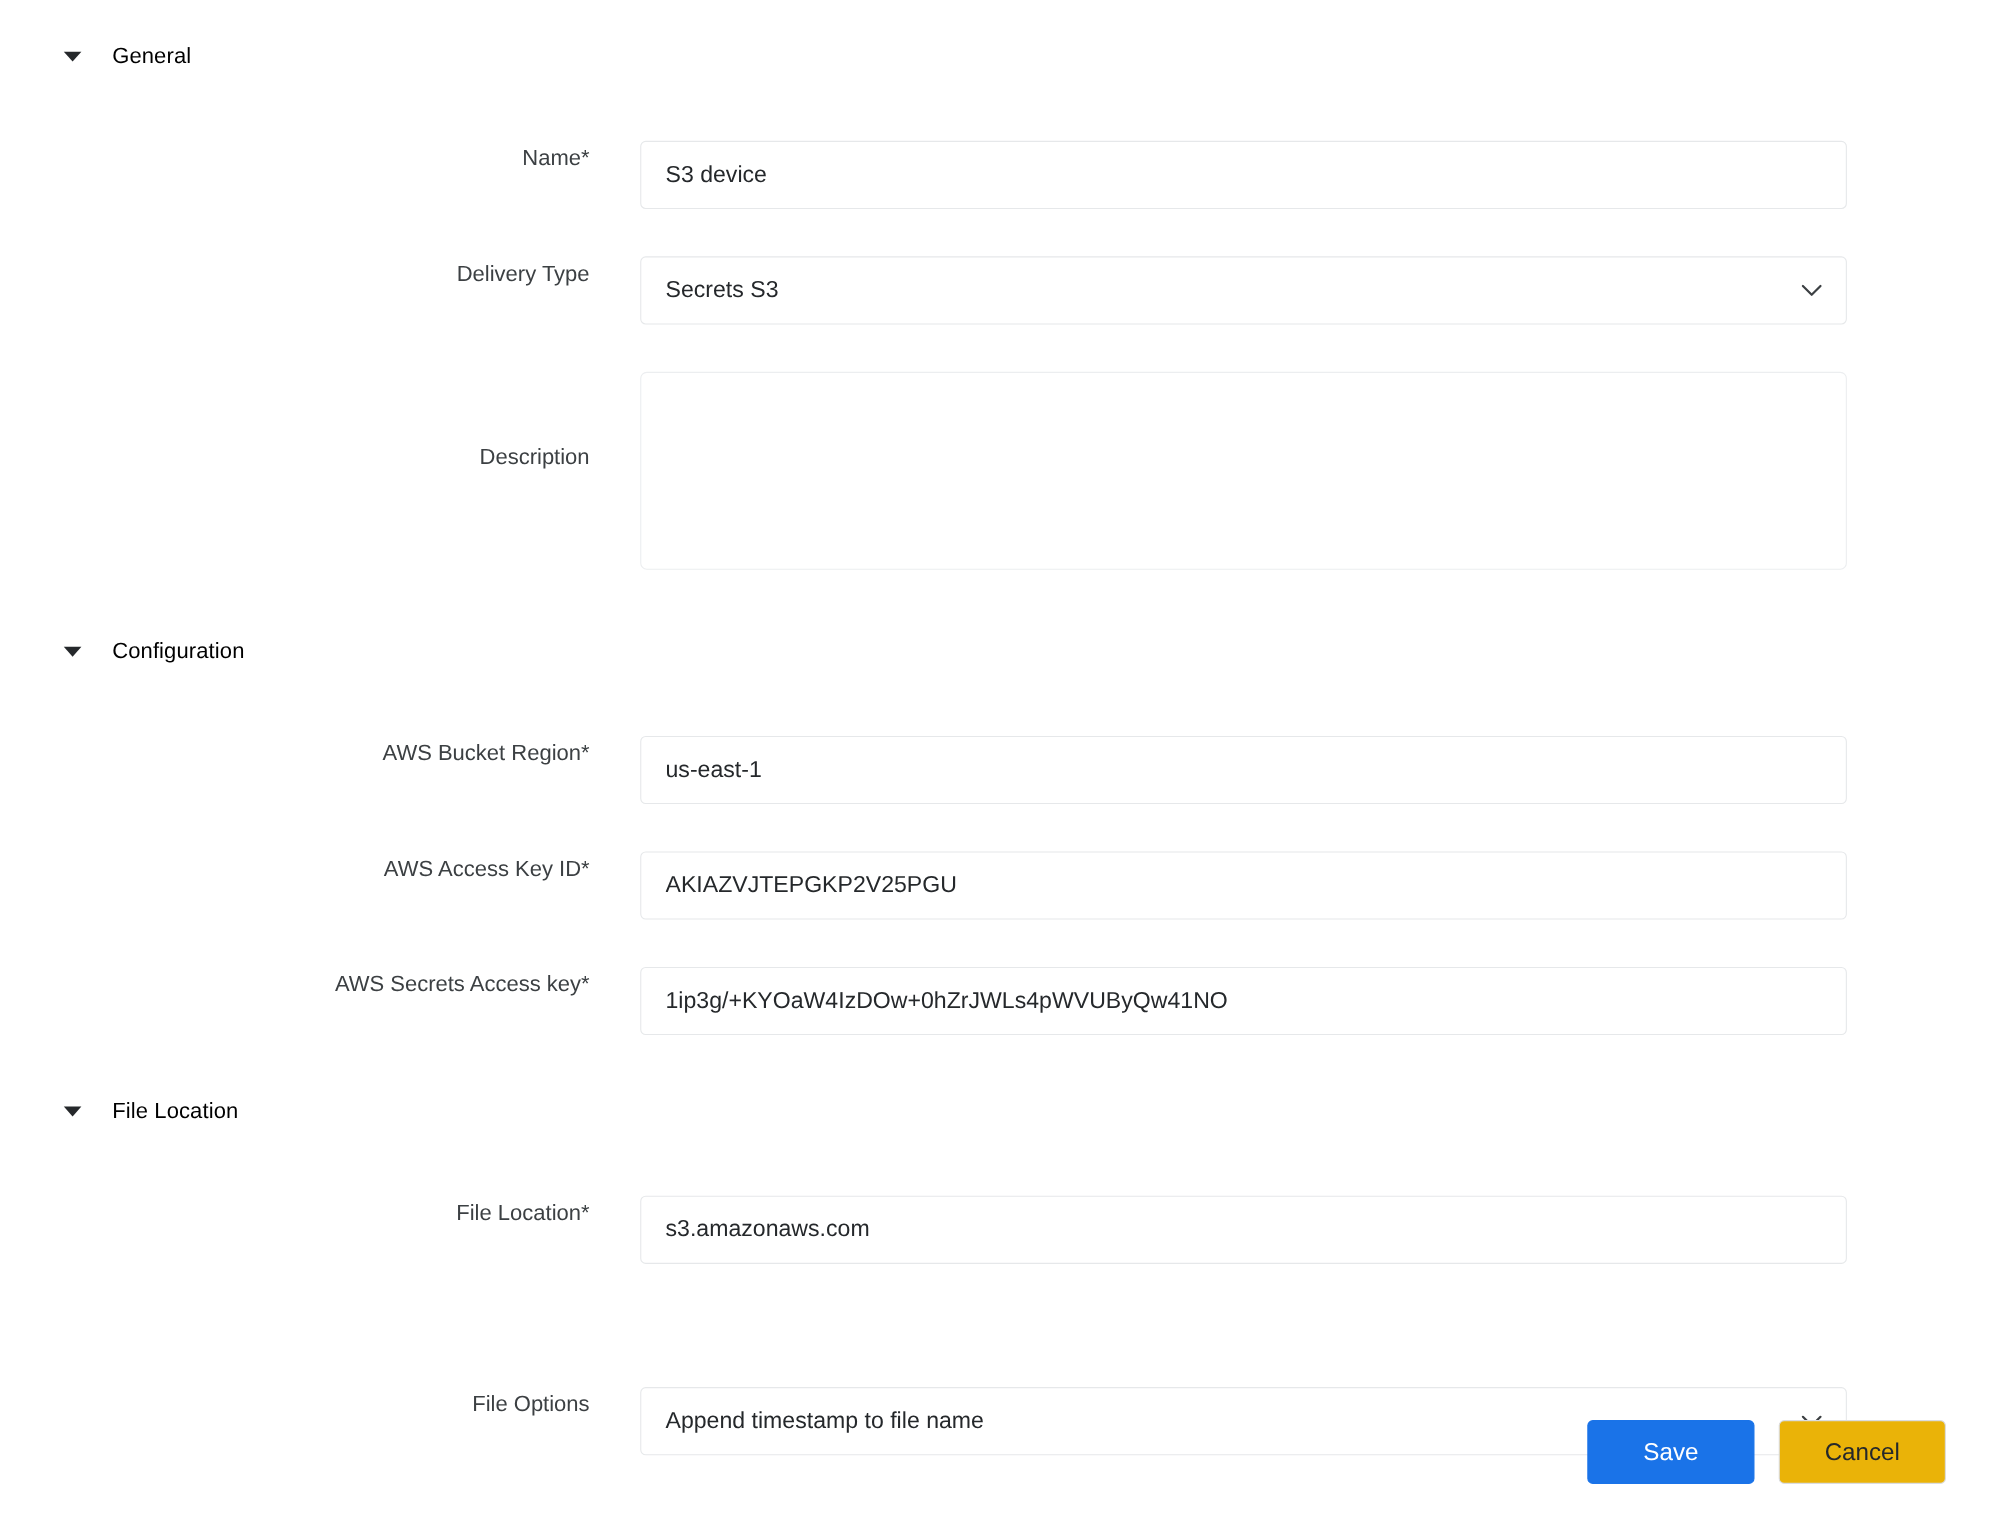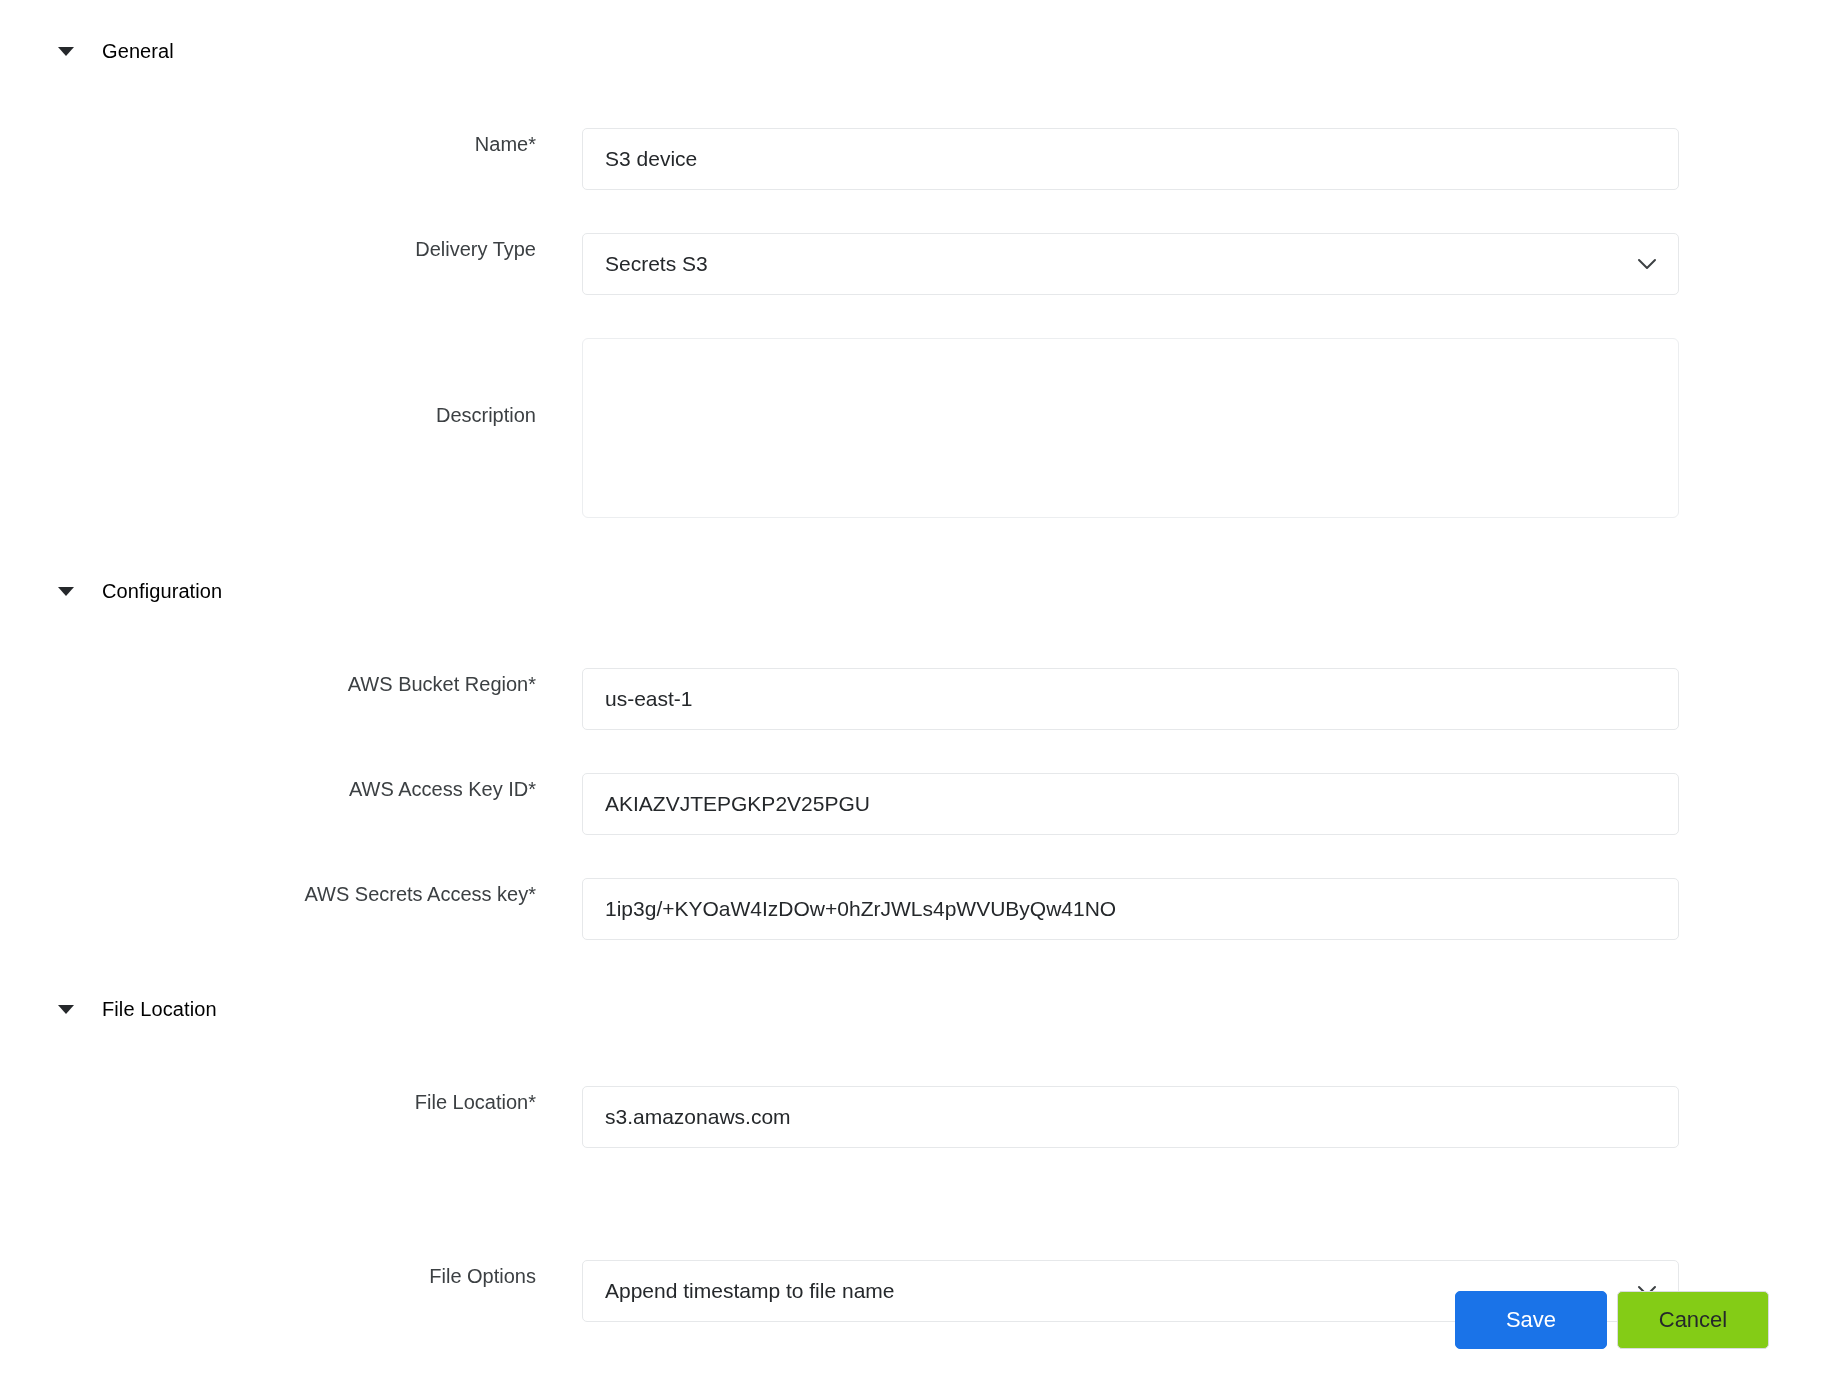--- a/index.html
+++ b/index.html
@@ -126,42 +126,42 @@
     outline: none;
   }
 
   
   .footer {
     position: absolute;
     right: 54px;
     bottom: 36px;
     display: flex;
     align-items: center;
-    gap: 10px;
+    gap: 22px;
   }
   .btn {
     height: 58px;
     min-width: 152px;
     padding: 0 28px;
     box-sizing: border-box;
     border-radius: 5px;
     font-family: "Liberation Sans", sans-serif;
     font-size: 22px;
     line-height: 56px;
     text-align: center;
     cursor: pointer;
     white-space: nowrap;
   }
   .btn-primary {
     background: #1a73e8;
     border: 1px solid #1a73e8;
     color: #ffffff;
   }
   .btn-secondary {
-    background: #84cc16;
+    background: #eab308;
     border: 1px solid #dadce0;
     color: #25282b;
   }
 
   
   .gap-general-to-name { height: 30px; }
   .row-gap-sm { height: 13px; }
   .gap-to-desc { height: 13px; }
   .gap-section { height: 52px; }
   .gap-header-to-field { height: 30px; }

